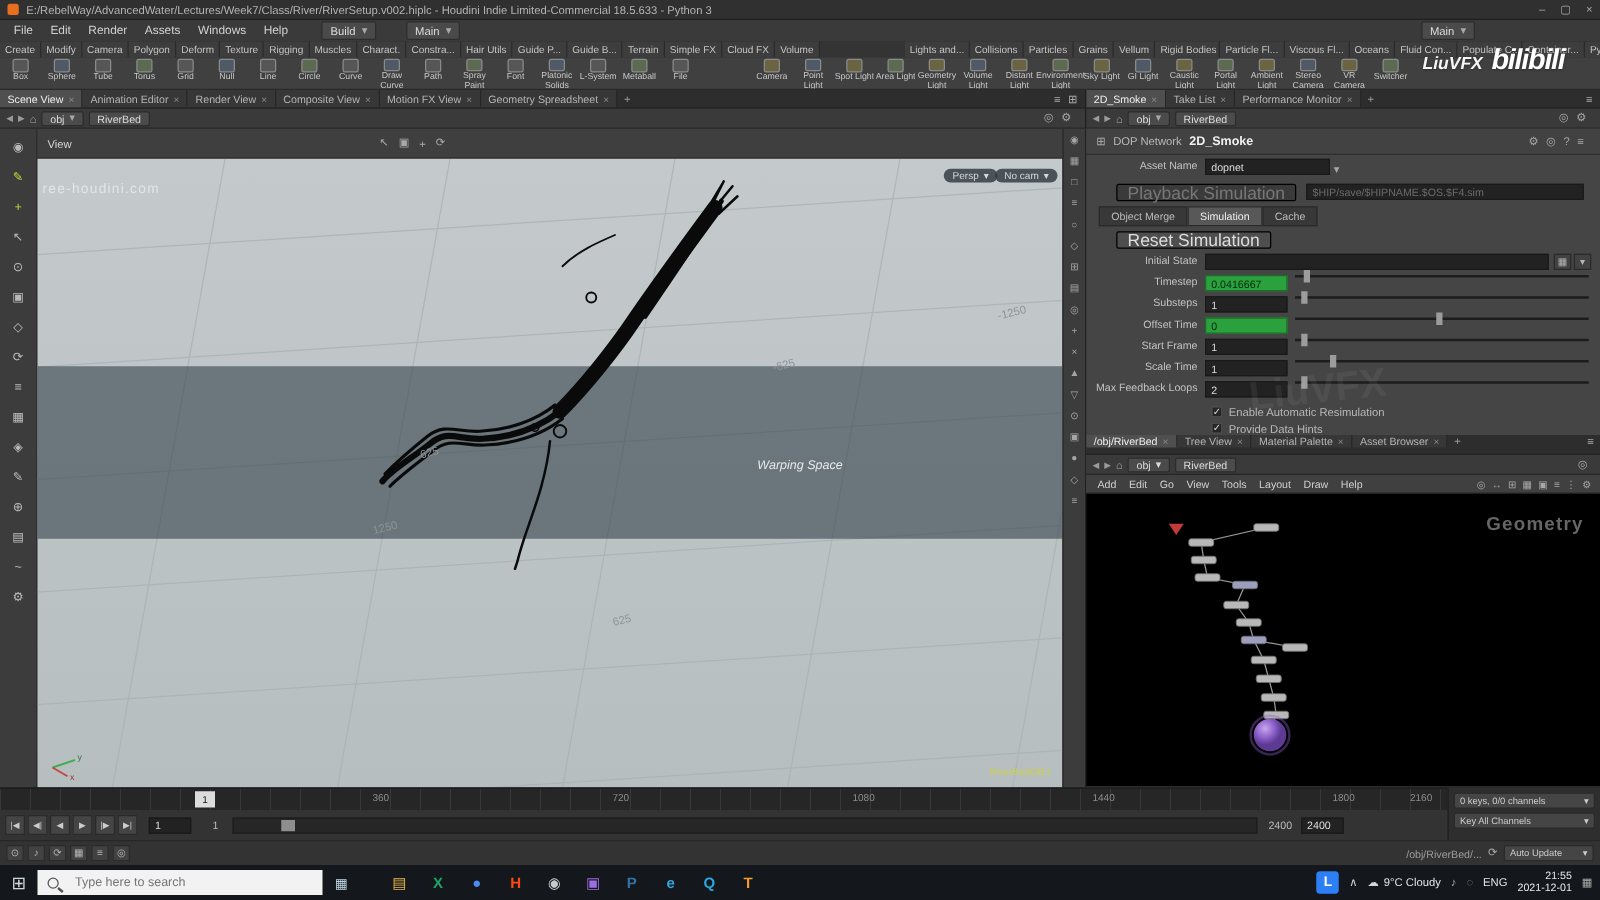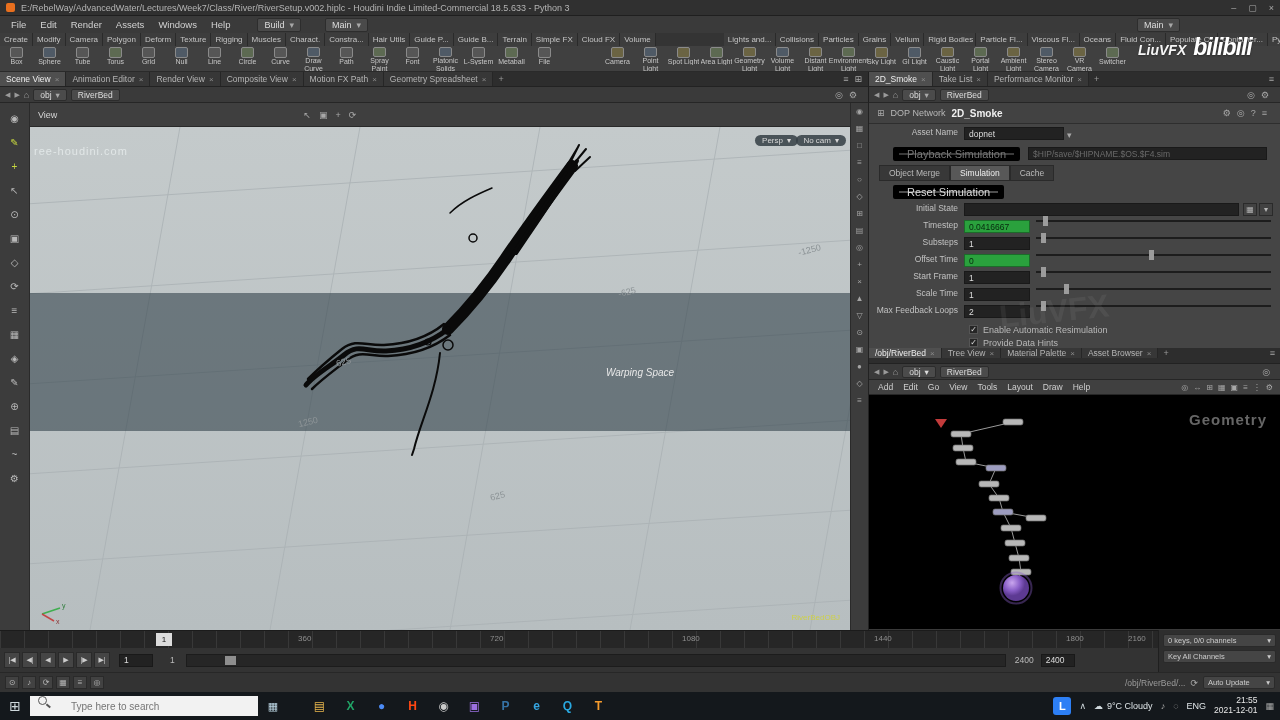--- a/index.html
+++ b/index.html
@@ -52,21 +52,21 @@
 #overlay-title{position:absolute;left:470px;top:216px;width:280px;text-align:center;color:#fff;font-size:19px;letter-spacing:.5px}
 #overlay-sub{position:absolute;left:470px;top:240px;width:280px;text-align:center;color:#e8e8e8;font-size:10px;font-style:italic}
 #vpwm{position:absolute;left:4px;top:18px;color:rgba(235,240,240,.75);font-size:11px;letter-spacing:1px}
 #cornerlabel{position:absolute;right:10px;bottom:8px;color:#cdd04b;font-size:8px}
 
 #rightpanel{left:868px;top:103px;width:412px;height:527px;background:#454545;border-left:1px solid #222}
 #rp-header{position:absolute;left:0;top:0;width:412px;height:21px;background:#424242;border-bottom:1px solid #2e2e2e;display:flex;align-items:center;gap:6px;padding:0 8px}
 .lbl{color:#b8b8b8;font-size:9px}
 .fld{background:#222;border:1px solid #191919;color:#ddd;font-size:8.5px;height:13px;display:flex;align-items:center;padding:0 4px}
 .fld.green{background:#2aa13d;color:#06280e;border-color:#1c6b2a}
-.btn{background:#4e4e4e;border:6px solid #000000;border-radius:2px;color:#ddd;font-size:11px;height:14px;display:inline-flex;align-items:center;padding:0 8px}
+.btn{background:#4e4e4e;border:1px solid #000000;border-radius:2px;color:#ddd;font-size:14px;height:14px;display:inline-flex;align-items:center;padding:0 8px}
 .btn.disabled{background:#3a3a3a;color:#777}
 .parrow{position:absolute;left:0;width:412px;height:16px;display:flex;}
 .parrow .plab{width:95px;text-align:right;padding-right:6px;color:#c2c2c2;font-size:8.5px}
 .parrow .fld{width:66px}
 .slider{flex:1;height:2px;background:#1d1d1d;position:relative;margin:0 10px 0 6px}
 .slider .h{position:absolute;top:-4px;width:5px;height:10px;background:#9c9c9c}
 .ptabs{position:absolute;left:10px;top:62px;display:flex}
 .ptabs .t{padding:2px 9px;background:#383838;border:1px solid #2a2a2a;font-size:8.5px;color:#bbb}
 .ptabs .t:nth-child(2){background:#585858;color:#eee}
 .cbrow{position:absolute;left:100px;height:13px;display:flex;align-items:center;gap:5px}
@@ -89,21 +89,21 @@
 .tbtn{width:16px;height:16px;background:#454545;border:1px solid #2a2a2a;color:#ccc;font-size:7px;display:flex;align-items:center;justify-content:center}
 #rangetrack{position:relative;width:820px;height:13px;background:#262626;border:1px solid #1c1c1c;margin-left:8px}
 #rangetrack .rh{position:absolute;left:38px;top:1px;width:11px;height:9px;background:#8e8e8e}
 #statusrow{left:0;top:672px;width:1280px;height:20px;background:#333;border-top:1px solid #272727;display:flex;align-items:center;padding:0 5px;gap:5px}
 .sic{width:14px;height:13px;background:#424242;border:1px solid #2a2a2a;color:#b5b5b5;font-size:8px;display:flex;align-items:center;justify-content:center}
 #keysbox{left:1158px;top:630px;width:122px;height:42px;background:#2e2e2e;border-left:1px solid #1f1f1f;display:flex;flex-direction:column;gap:3px;padding:4px 4px;z-index:5}
 .kbtn{background:#454545;border:1px solid #2a2a2a;border-radius:2px;color:#ccc;font-size:7.5px;height:13px;display:flex;align-items:center;justify-content:space-between;padding:0 4px}
 
 #taskbar{left:0;top:692px;width:1280px;height:28px;background:#14181c;display:flex;align-items:center;z-index:10}
 #startbtn{width:30px;height:28px;display:flex;align-items:center;justify-content:center;color:#cfd8dc;font-size:14px}
-#searchbox{width:228px;height:20px;background:#f2f2f2;display:flex;gap:24px;padding:0 8px}
+#searchbox{width:228px;height:20px;background:#f2f2f2;display:flex;align-items:center;gap:13px;padding:0 8px}
 #searchbox .mag{width:9px;height:9px;border:1.5px solid #555;border-radius:50%;position:relative;flex:none}
 #searchbox .mag::after{content:"";position:absolute;left:7px;top:8px;width:5px;height:1.5px;background:#555;transform:rotate(40deg)}
 #searchbox input{border:0;background:transparent;font-size:10px;color:#444;outline:none;width:170px;font-family:inherit}
 .tvico{width:30px;height:28px;display:flex;align-items:center;justify-content:center;color:#bbd4e2;font-size:11px}
 .apps{display:flex}
 .app{width:31px;height:28px;display:flex;align-items:center;justify-content:center;font-size:12px;font-weight:bold}
 .app:nth-child(1){color:#e8b64c}.app:nth-child(2){color:#21a366}.app:nth-child(3){color:#4c8bf5}
 .app:nth-child(4){color:#ff4713}.app:nth-child(5){color:#c9c9c9}.app:nth-child(6){color:#9a6fe0}
 .app:nth-child(7){color:#3572a5}.app:nth-child(8){color:#35a5e0}.app:nth-child(9){color:#29a8e0}
 .app:nth-child(10){color:#f59b2d}
@@ -343,21 +343,21 @@
     </span>
       <span class="ptab">
       <span>Render View</span>
         <span class="x">×</span>
     </span>
       <span class="ptab">
       <span>Composite View</span>
         <span class="x">×</span>
     </span>
       <span class="ptab">
-      <span>Motion FX Path</span>
+      <span>Motion FX View</span>
         <span class="x">×</span>
     </span>
       <span class="ptab">
       <span>Geometry Spreadsheet</span>
         <span class="x">×</span>
     </span>
     </span>
   <span class="plus">+</span>
   <span class="panetools">
     <span class="icon">≡</span>

